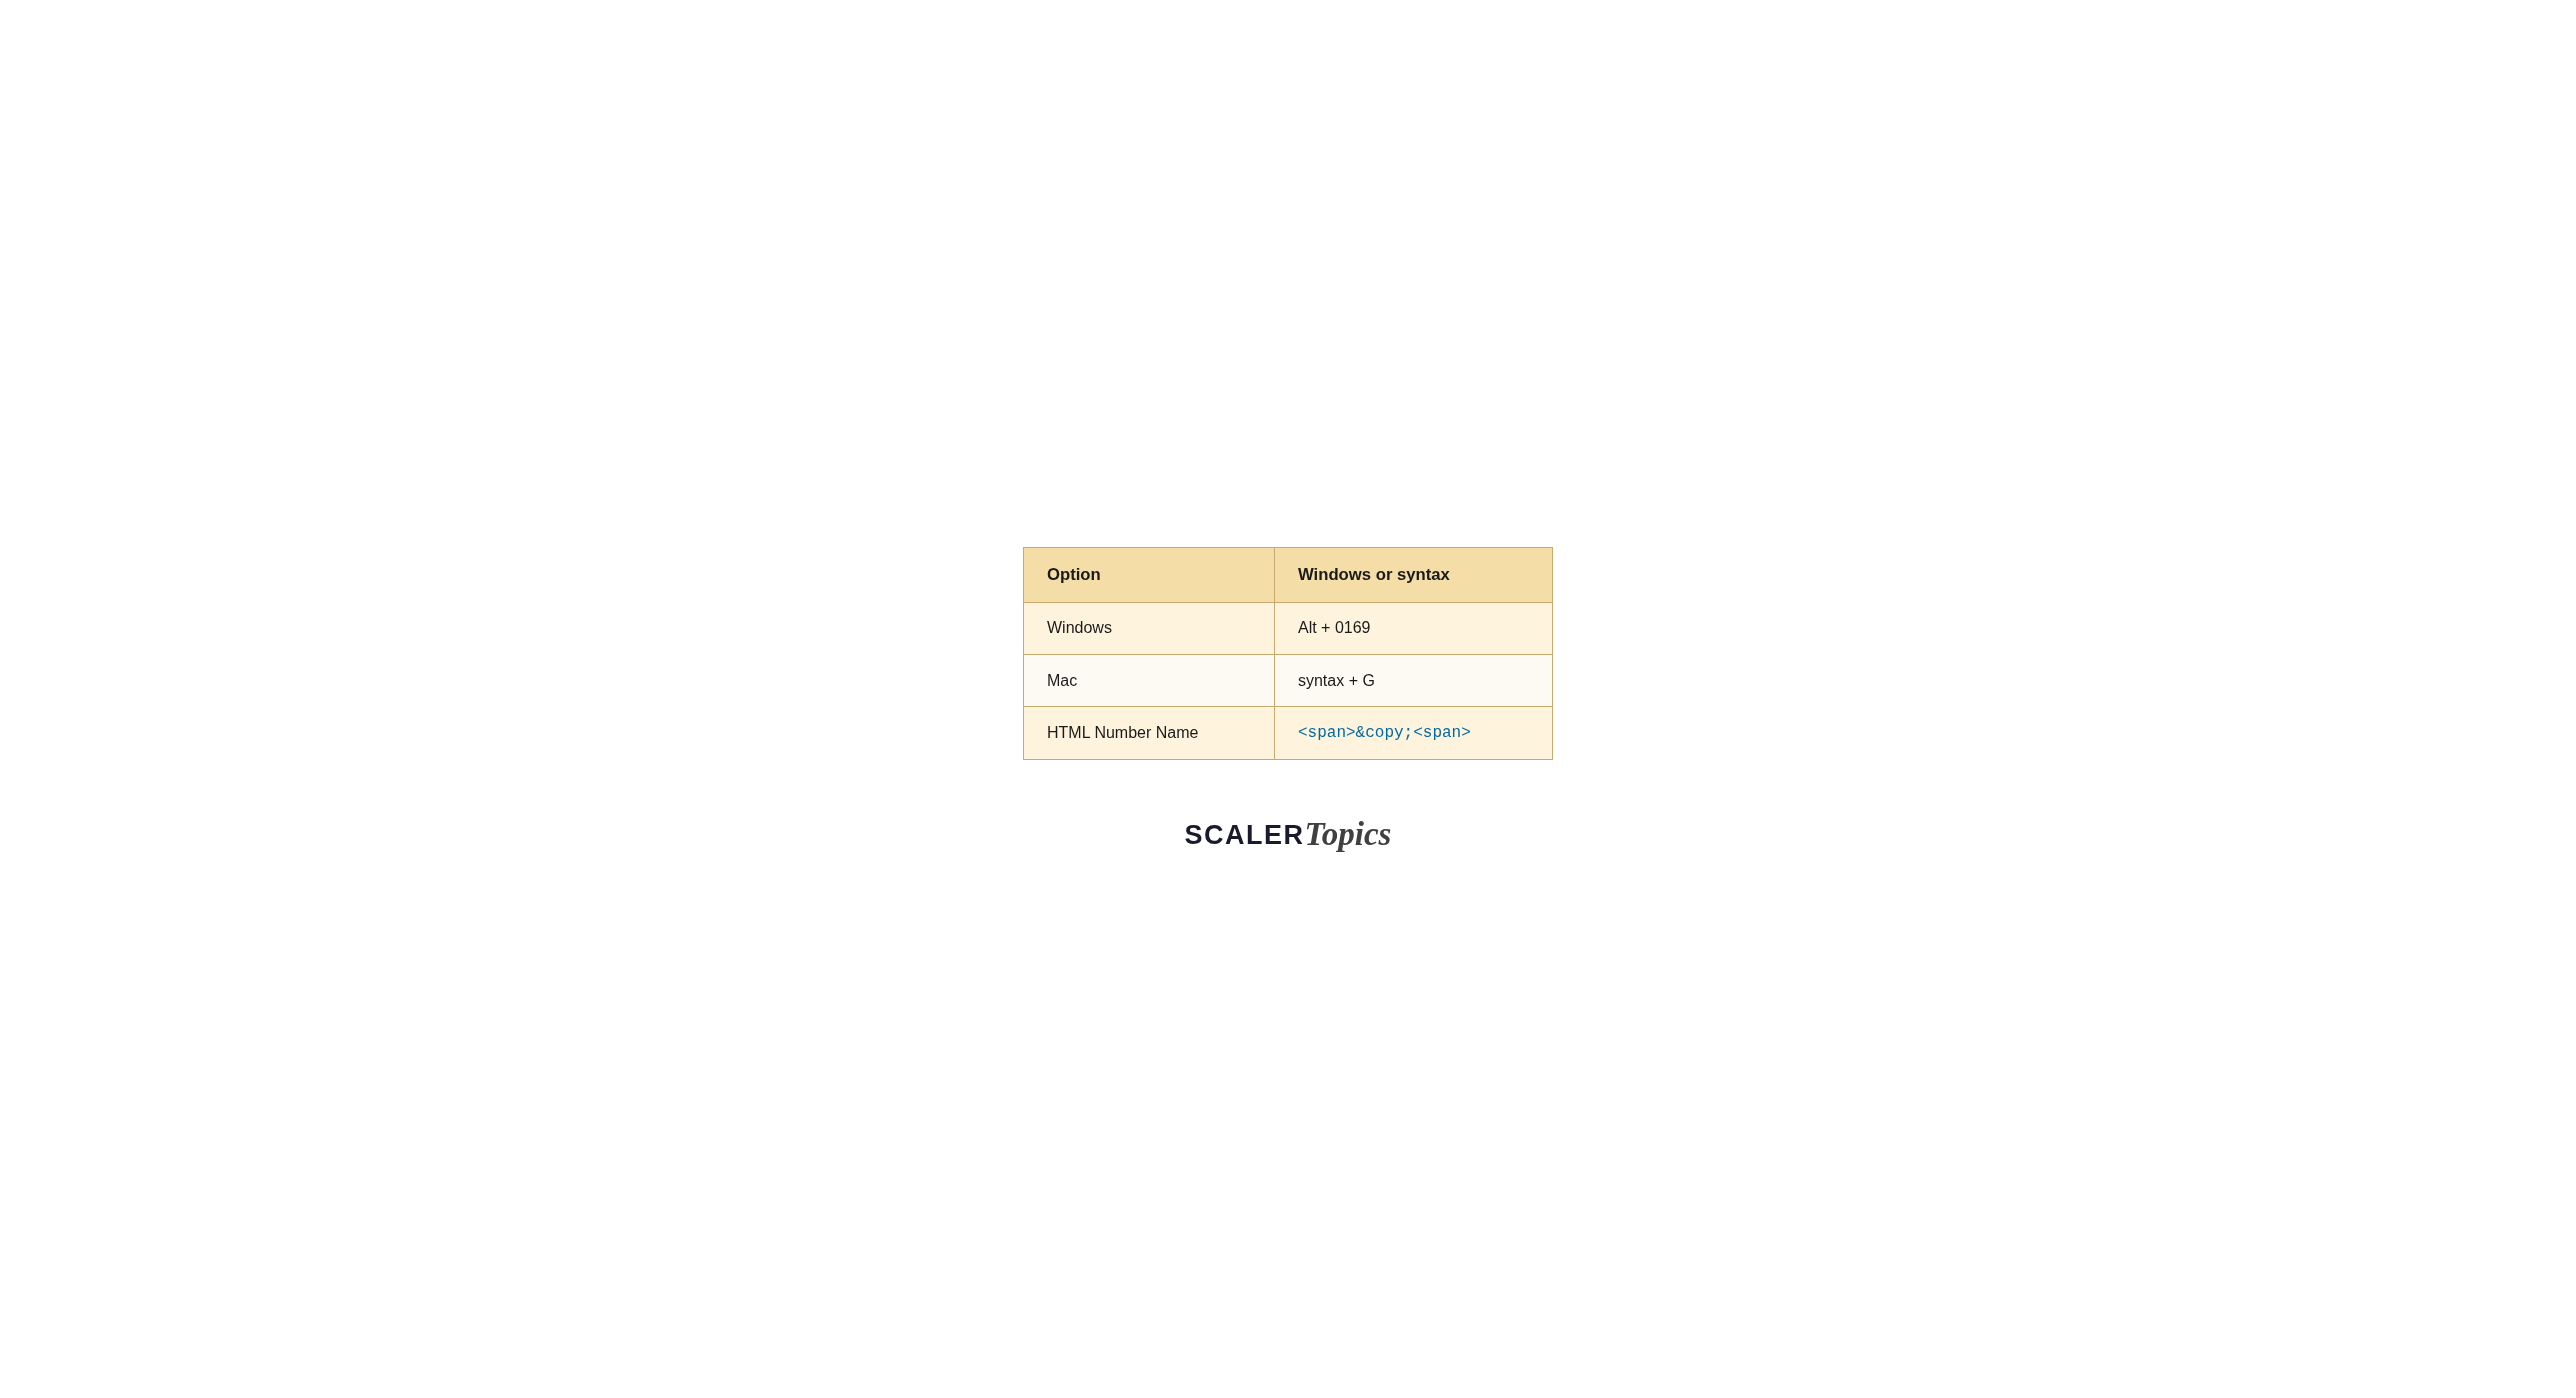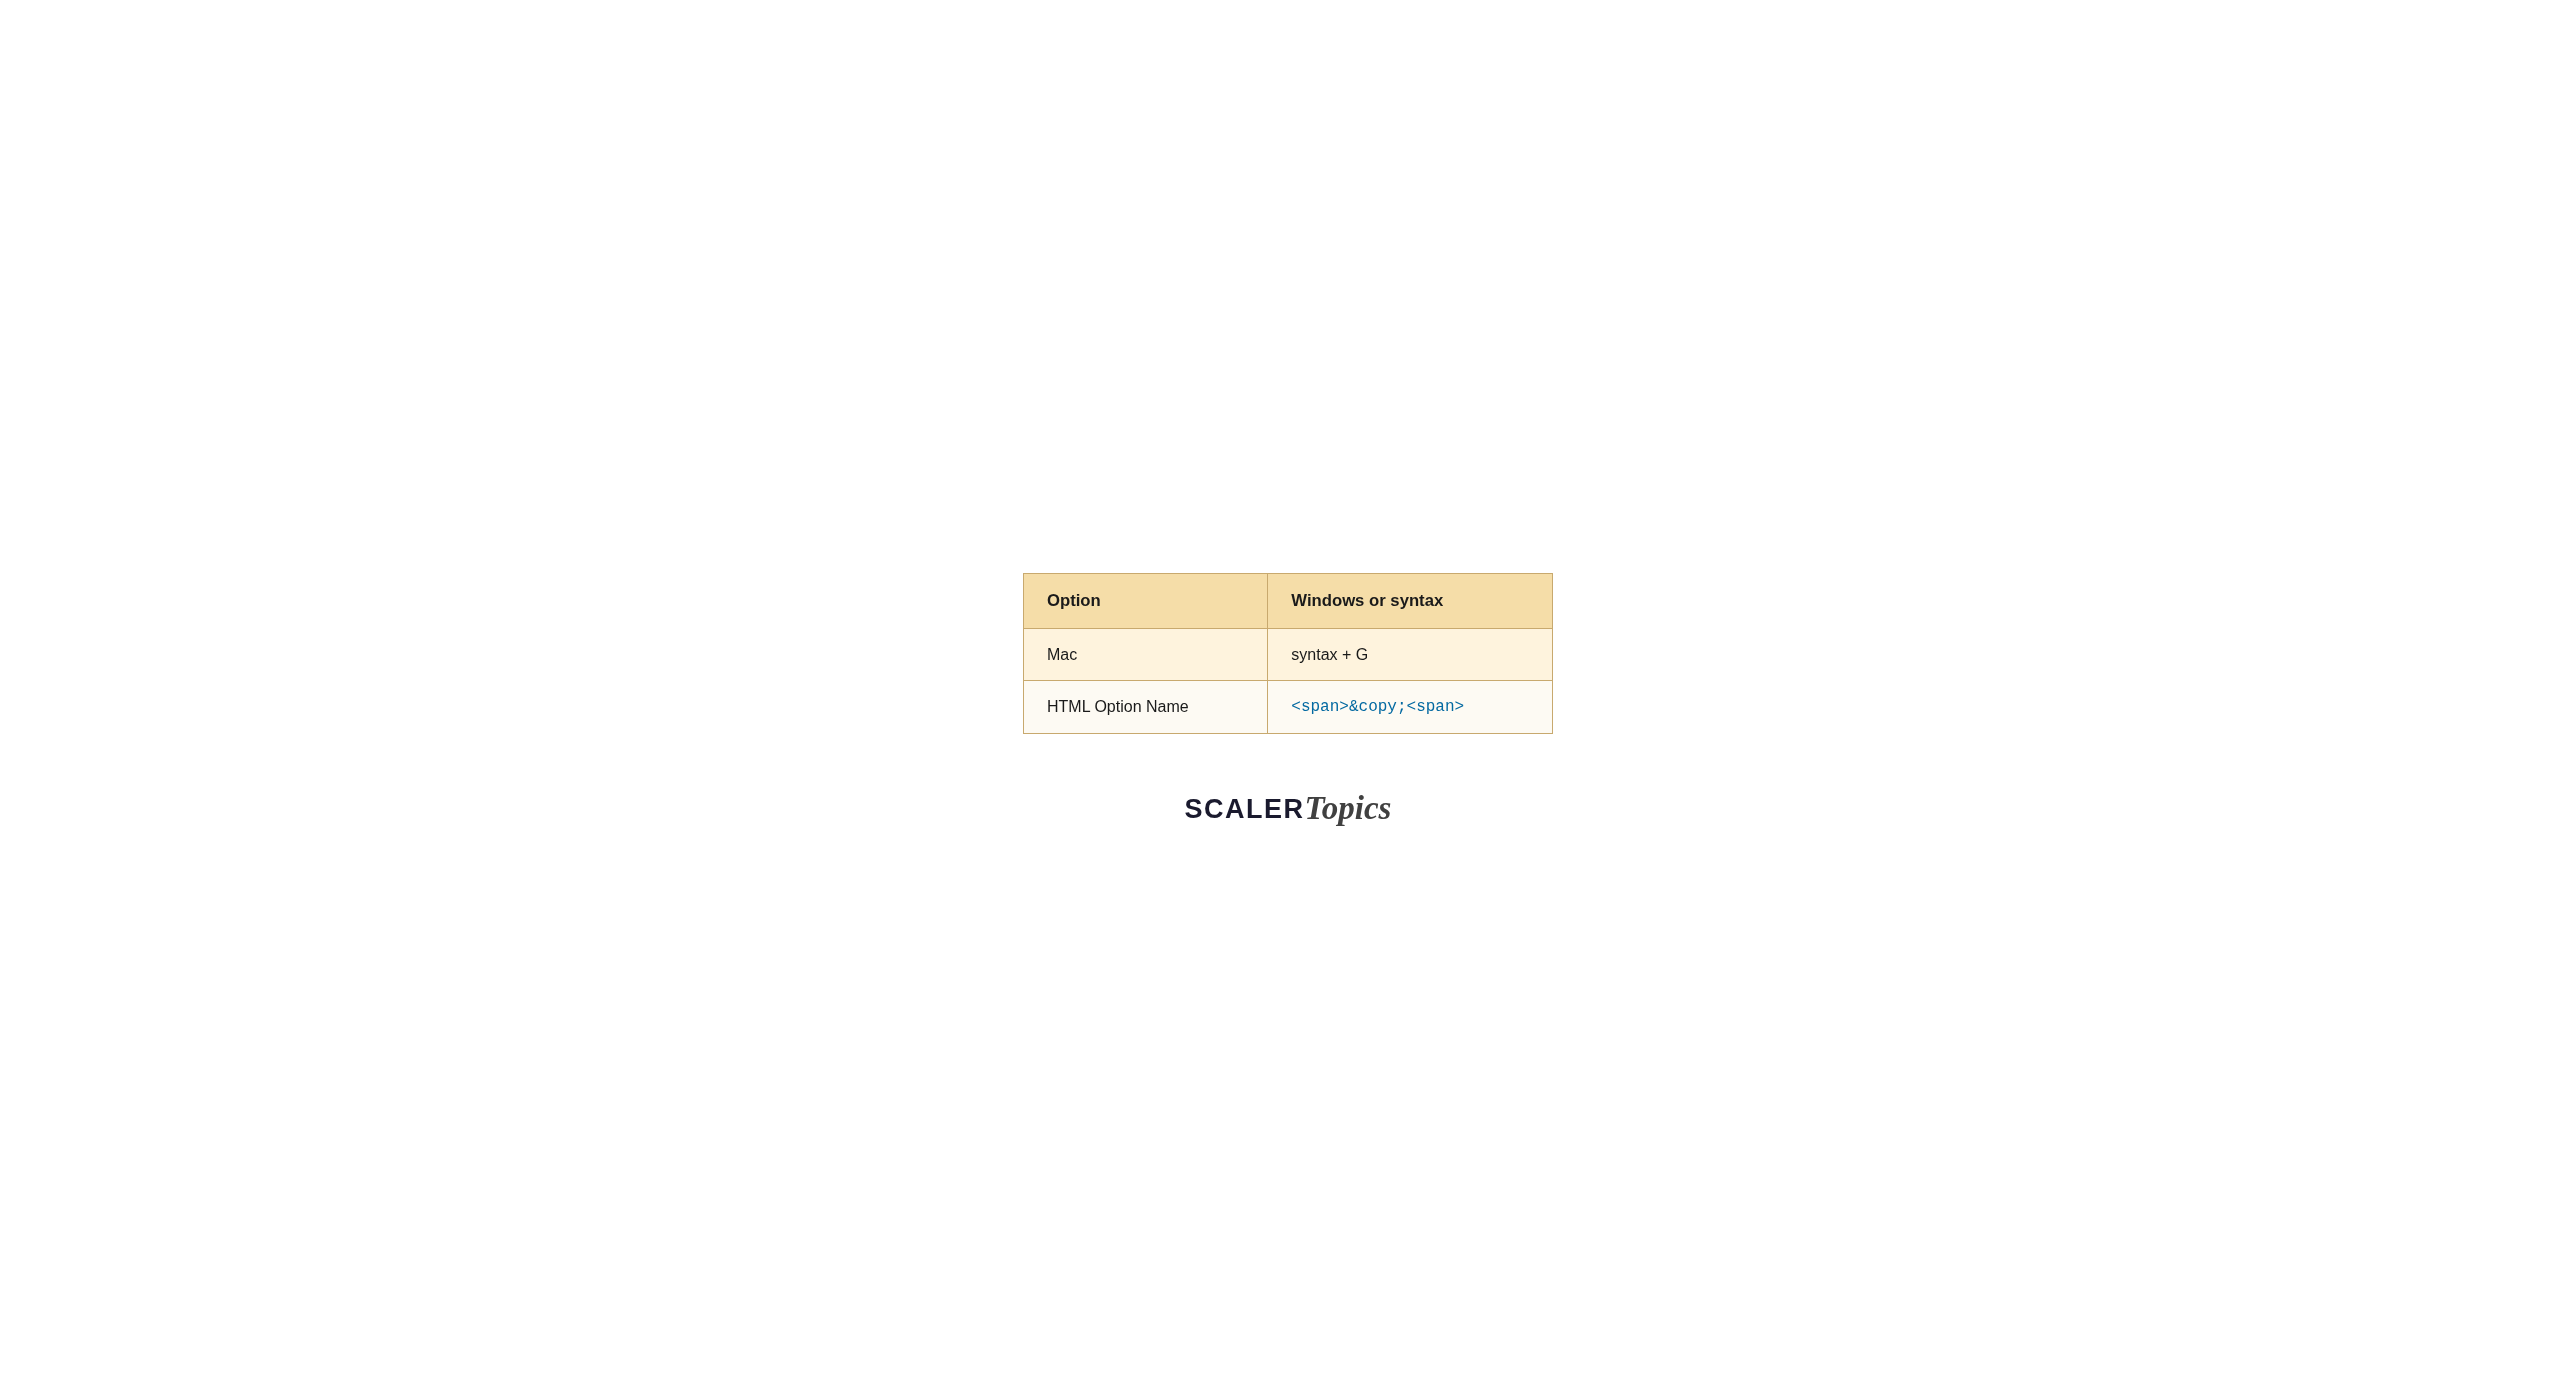--- a/index.html
+++ b/index.html
@@ -104,26 +104,30 @@
   <div class="table-wrapper">
     <table>
       <thead>
         <tr>
           <th>Option</th>
           <th>Windows or syntax</th>
         </tr>
       </thead>
       <tbody id="table-body">
 
+      <tr>
+            <td>Windows</td>
+            <td>Alt + 0169</td>
+          </tr>
           <tr>
             <td>Mac</td>
             <td>syntax + G</td>
           </tr>
           <tr>
-            <td>HTML Option Name</td>
+            <td>HTML Number Name</td>
             <td class="code-text">&lt;span&gt;&amp;copy;&lt;span&gt;</td>
           </tr>
         </tbody>
     </table>
   </div>
 
   <div class="logo-container">
     <span class="logo-scaler">SCALER</span>
     <span class="logo-topics">Topics</span>
   </div>

